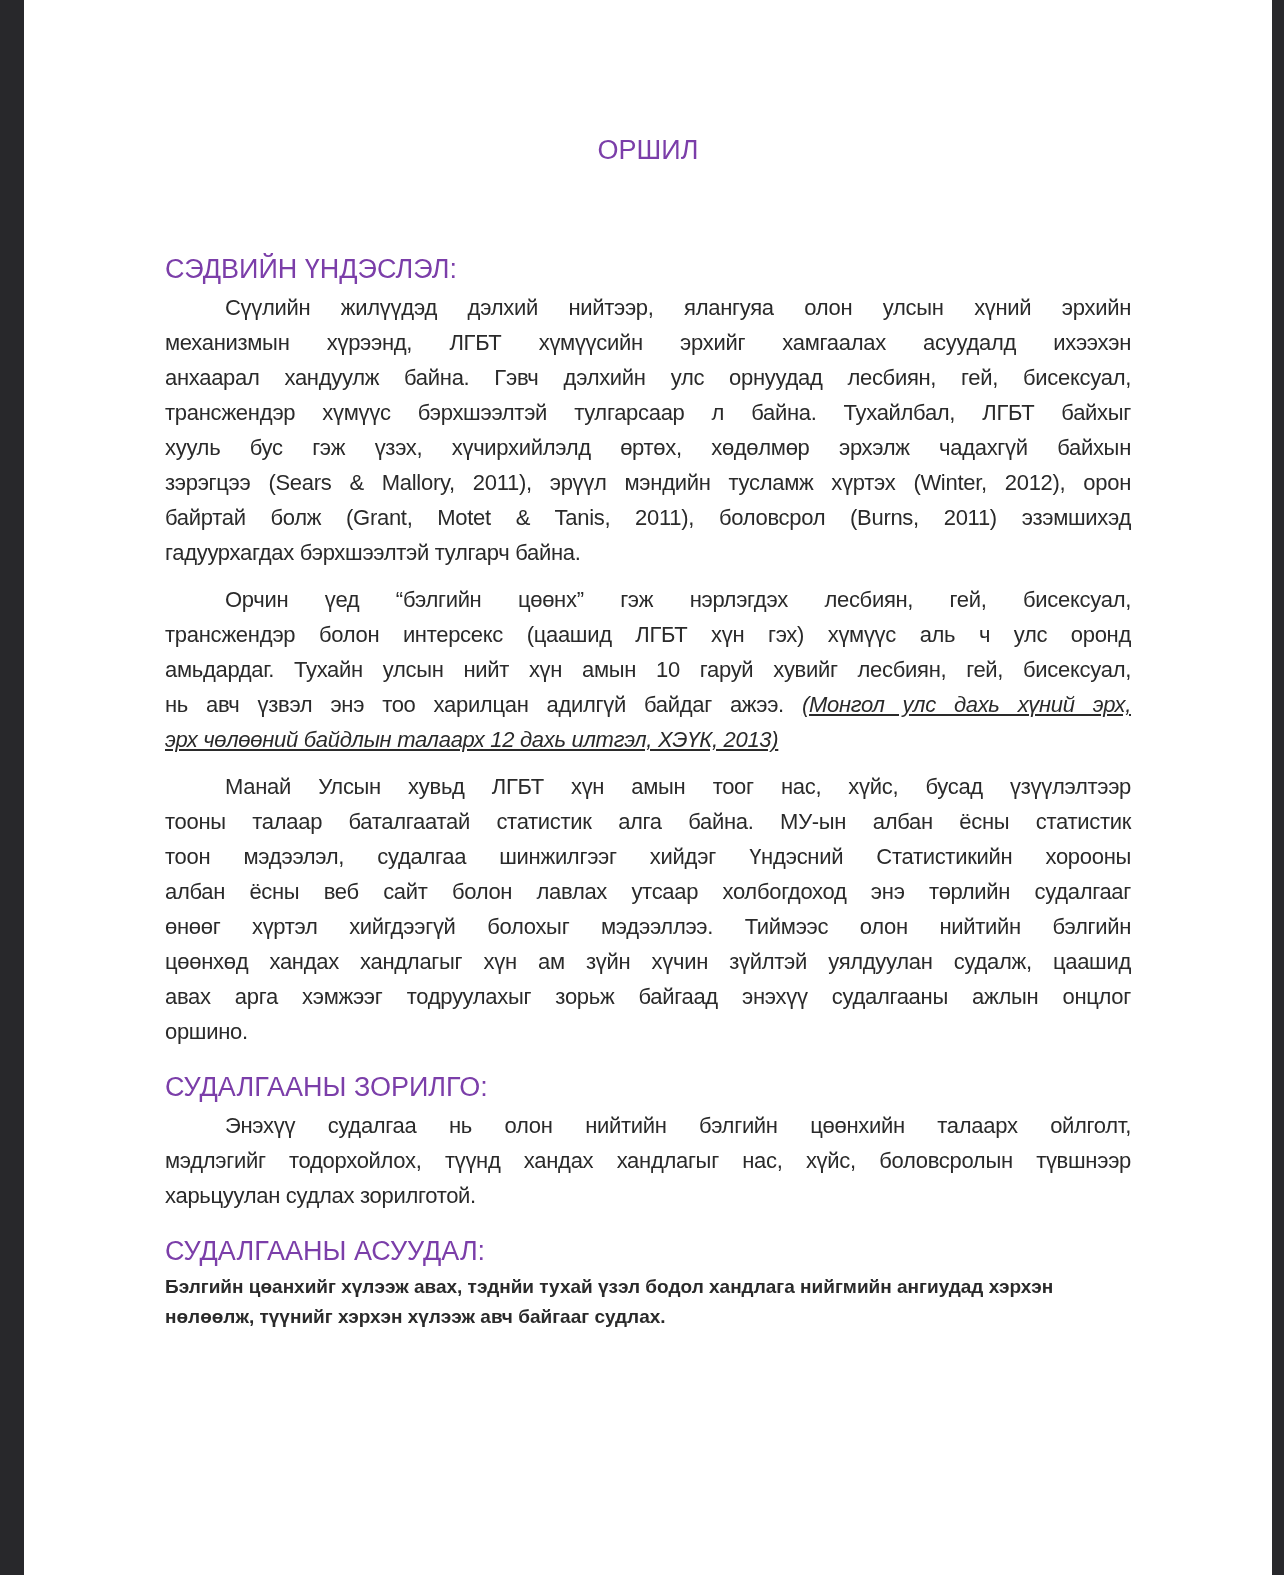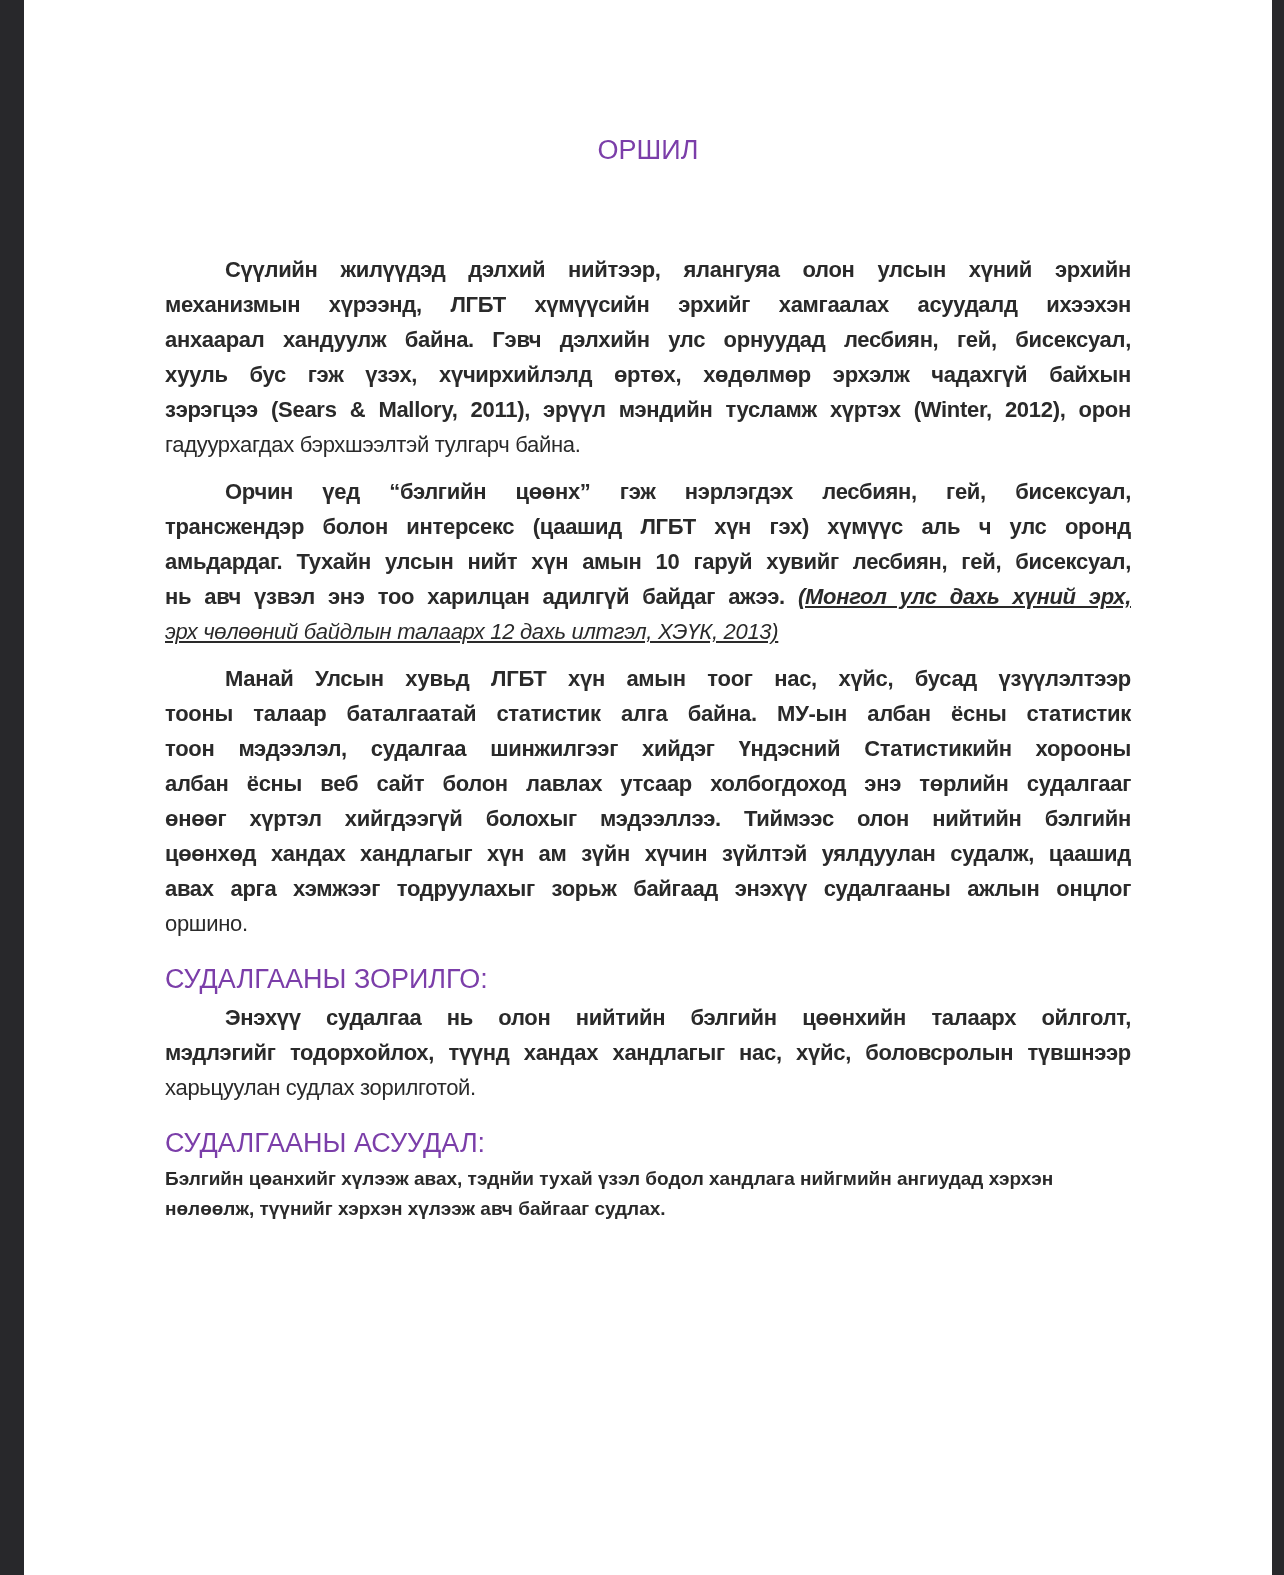--- a/index.html
+++ b/index.html
@@ -44,40 +44,43 @@
     margin: 0 0 12px 0;
     letter-spacing: -0.3px;
   }
   .para.small {
     font-size: 19px;
     line-height: 30px;
     letter-spacing: 0;
     font-weight: bold;
   }
   .line { width: 100%; }
-  .line-just { text-align: justify; text-align-last: justify; font-weight: bold; }
+  .line-just { text-align: justify; text-align-last: justify; }
   .line-last { text-align: center; text-align-last: left; }
   .indent { text-indent: 60px; }
   .cite { font-style: italic; text-decoration: underline; }
 </style>
 </head>
 <body>
 
 <div class="page">
 
   <h1 class="doc-title">ОРШИЛ</h1>
 
   <section>
+    <h2 class="section-heading">СЭДВИЙН ҮНДЭСЛЭЛ:</h2>
     <div>
         <div class="para">
           <div class="line line-just indent"><span>Сүүлийн жилүүдэд дэлхий нийтээр, ялангуяа олон улсын хүний эрхийн</span></div>
           <div class="line line-just"><span>механизмын хүрээнд, ЛГБТ хүмүүсийн эрхийг хамгаалах асуудалд ихээхэн</span></div>
           <div class="line line-just"><span>анхаарал хандуулж байна. Гэвч дэлхийн улс орнуудад лесбиян, гей, бисексуал,</span></div>
+          <div class="line line-just"><span>трансжендэр хүмүүс бэрхшээлтэй тулгарсаар л байна. Тухайлбал, ЛГБТ байхыг</span></div>
           <div class="line line-just"><span>хууль бус гэж үзэх, хүчирхийлэлд өртөх, хөдөлмөр эрхэлж чадахгүй байхын</span></div>
           <div class="line line-just"><span>зэрэгцээ (Sears &amp; Mallory, 2011), эрүүл мэндийн тусламж хүртэх (Winter, 2012), орон</span></div>
+          <div class="line line-just"><span>байртай болж (Grant, Motet &amp; Tanis, 2011), боловсрол (Burns, 2011) эзэмшихэд</span></div>
           <div class="line line-last"><span>гадуурхагдах бэрхшээлтэй тулгарч байна.</span></div>
         </div>
         <div class="para">
           <div class="line line-just indent"><span>Орчин үед “бэлгийн цөөнх” гэж нэрлэгдэх лесбиян, гей, бисексуал,</span></div>
           <div class="line line-just"><span>трансжендэр болон интерсекс (цаашид ЛГБТ хүн гэх) хүмүүс аль ч улс оронд</span></div>
           <div class="line line-just"><span>амьдардаг. Тухайн улсын нийт хүн амын 10 гаруй хувийг лесбиян, гей, бисексуал,</span></div>
           <div class="line line-just"><span>нь авч үзвэл энэ тоо харилцан адилгүй байдаг ажээ. </span><span class="cite">(Монгол улс дахь хүний эрх,</span></div>
           <div class="line line-last"><span class="cite">эрх чөлөөний байдлын талаарх 12 дахь илтгэл, ХЭҮК, 2013)</span></div>
         </div>
         <div class="para">

